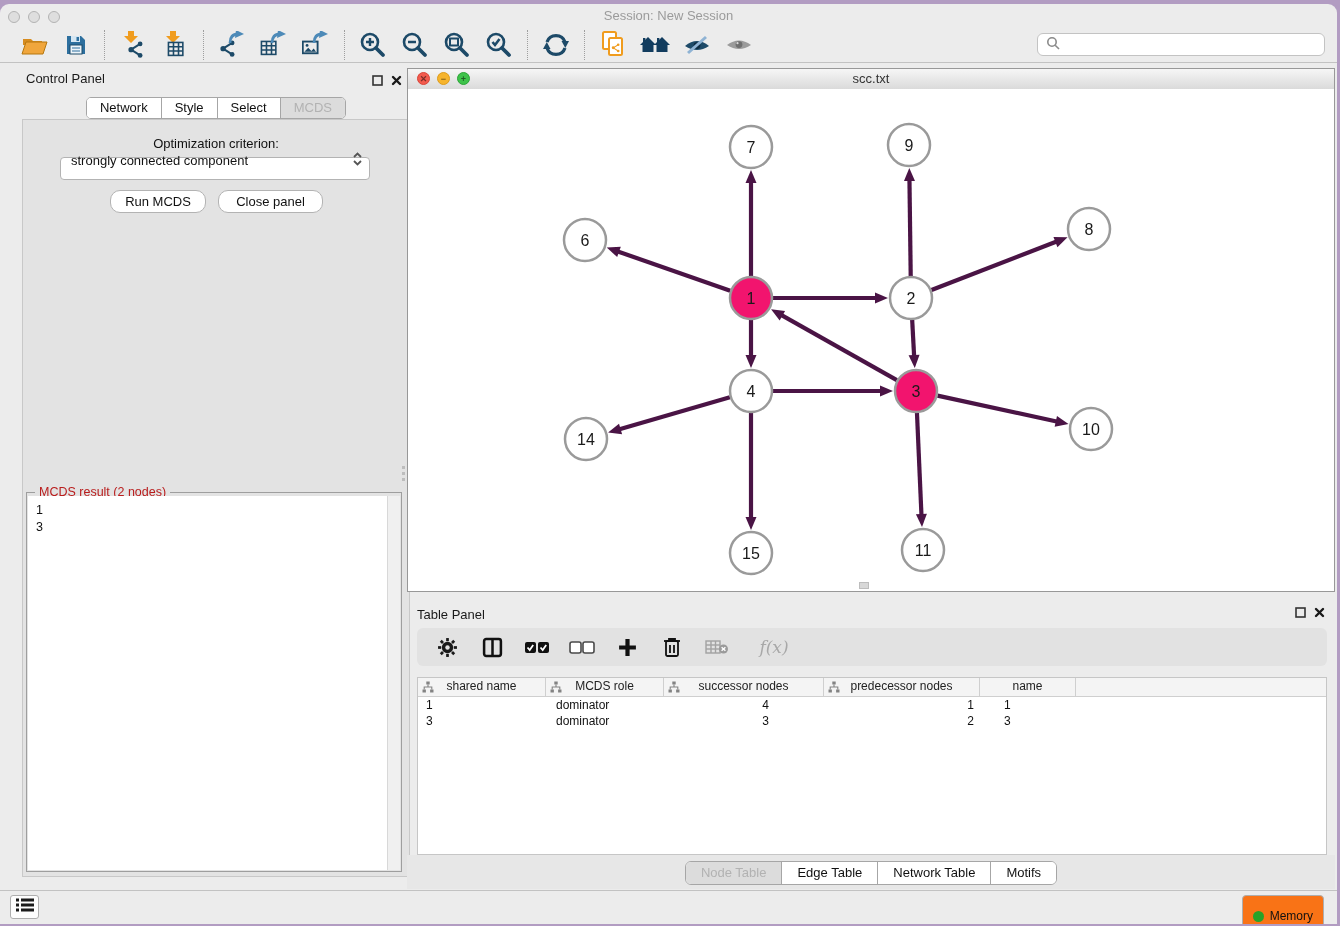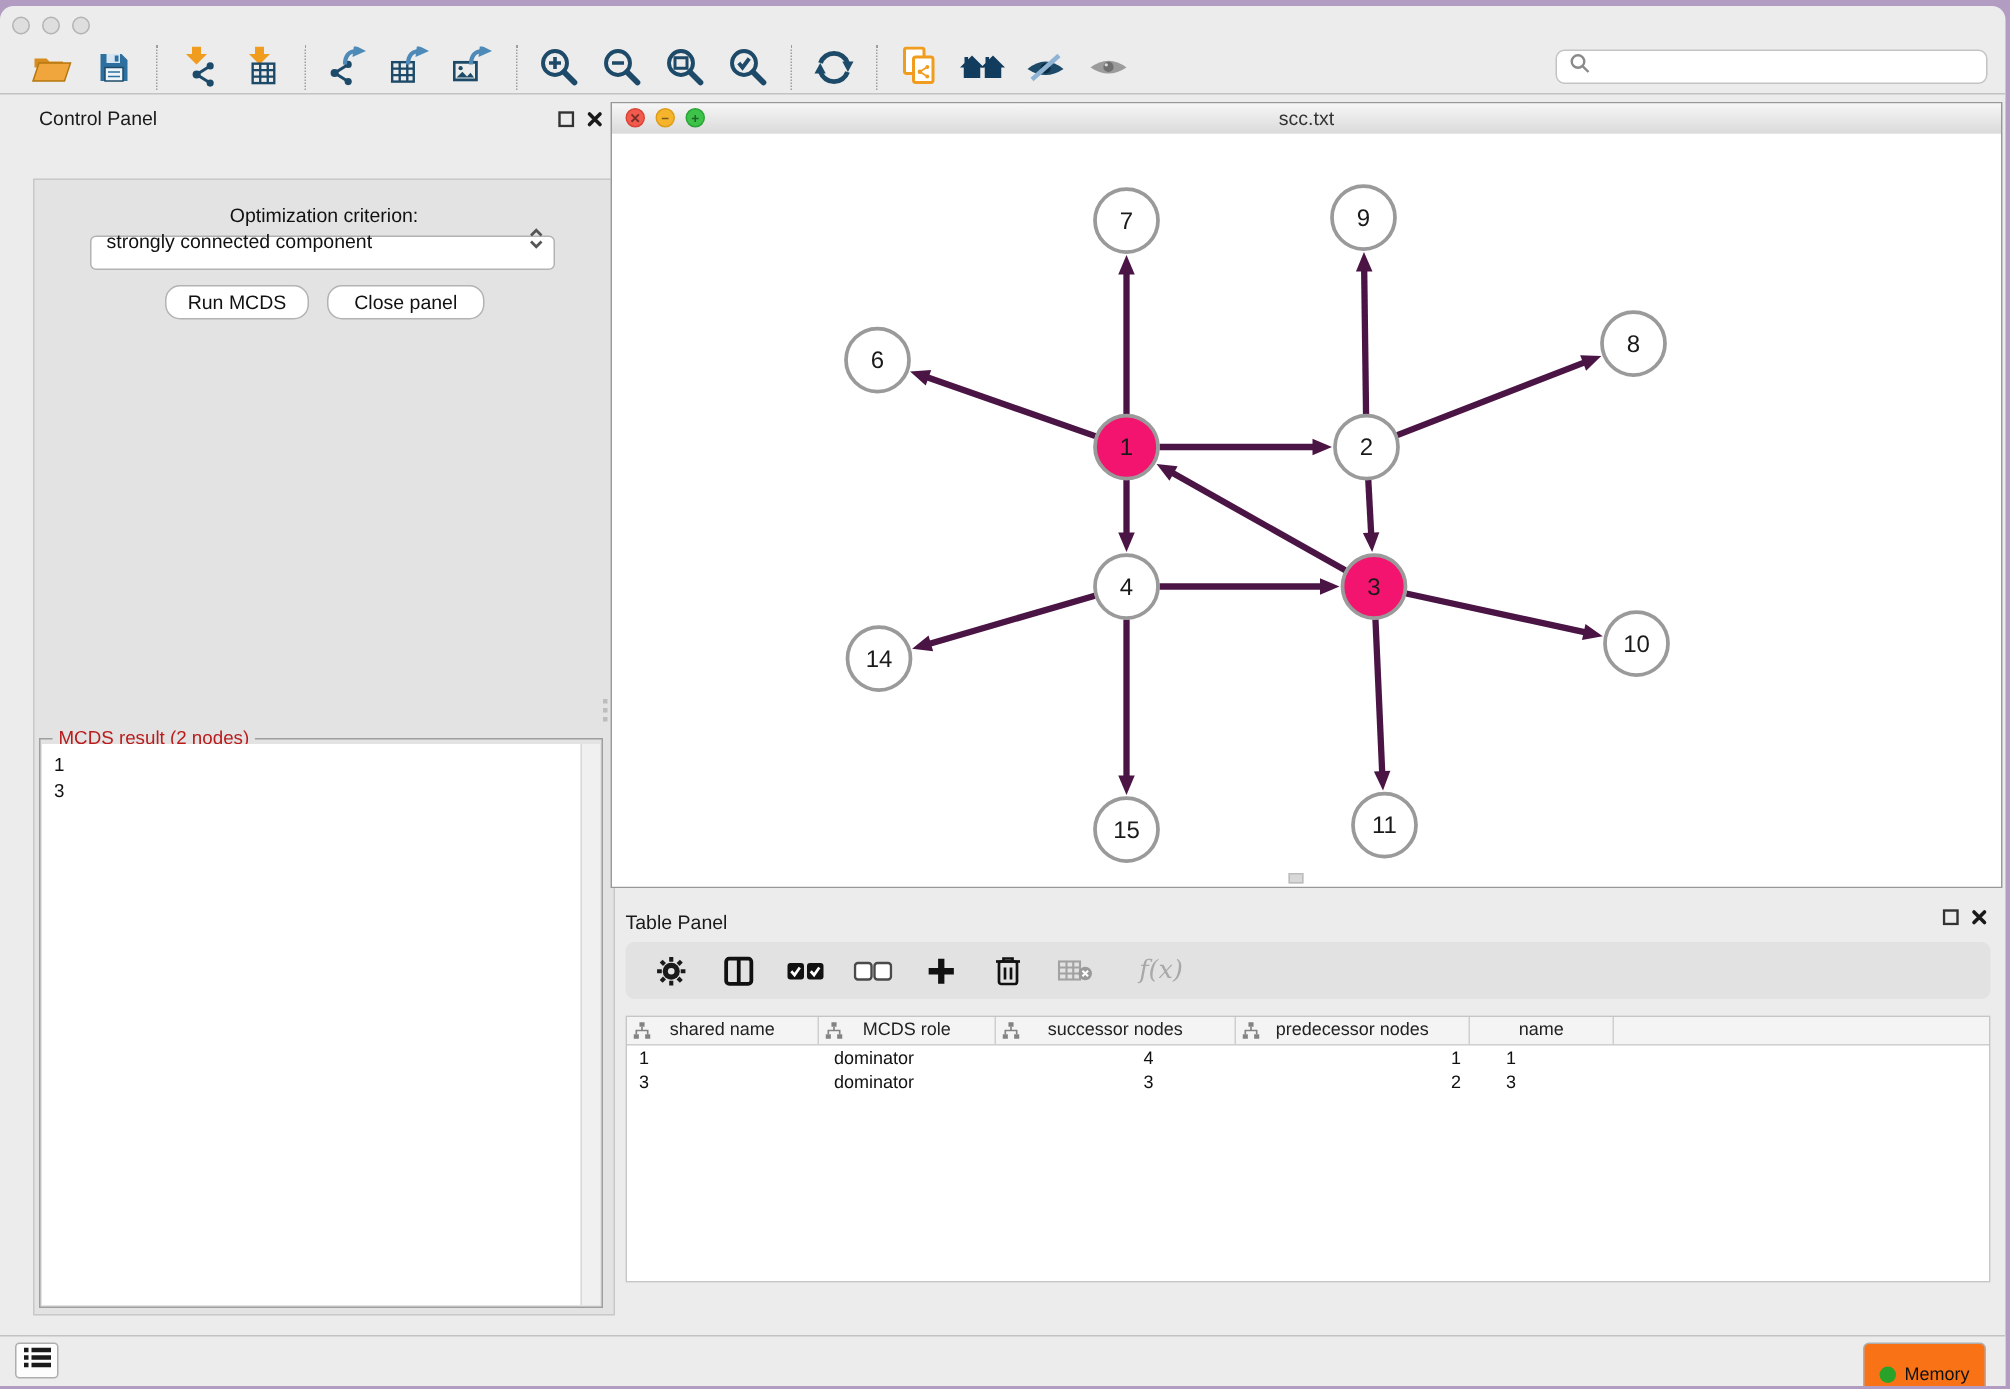--- a/index.html
+++ b/index.html
@@ -82,20 +82,21 @@
 <body>
 
 <div class="window">
 
   <div class="titlebar">
     <div class="lights">
       <span class="dot"></span>
       <span class="dot"></span>
       <span class="dot"></span>
     </div>
+    <div class="title">Session: New Session</div>
   </div>
 
   <div class="toolbar">
     <div id="toolbar-groups" style="display:flex;align-items:center;">
         <div class="tgroup">
           <span class="tbtn">
             <svg width="27" height="24" viewBox="0 0 27 24">
               <path d="M2 6 h8 l2 2 h9 v4 h-19 z" fill="#d78c1f"></path>
               <path d="M1 21 L5 9 h21 l-4 12 z" fill="#f0a63c" stroke="#b5770f" stroke-width="1"></path>
             </svg>
@@ -283,20 +284,26 @@
     <div class="cpanel">
       <div class="panel-title">Control Panel</div>
       <div class="panel-icons">
         <span><svg width="11" height="11" viewBox="0 0 11 11">
               <rect x="1" y="1" width="9" height="9" fill="none" stroke="#333" stroke-width="1.6"></rect>
             </svg></span>
         <span><svg width="11" height="11" viewBox="0 0 11 11">
               <path d="M2 2 L9 9 M9 2 L2 9" stroke="#1a1a1a" stroke-width="2.4" stroke-linecap="round"></path>
             </svg></span>
       </div>
+      <div class="cp-tabs"><span class="seg" id="cp-tabs">
+            <span class="tab">Network</span>
+            <span class="tab">Style</span>
+            <span class="tab">Select</span>
+            <span class="tab active">MCDS</span>
+          </span></div>
       <div class="cp-body">
         <div class="opt-label">Optimization criterion:</div>
         <div class="dropdown">
           <span class="dd-val">strongly connected component</span>
           <span><svg width="11" height="16" viewBox="0 0 11 16">
                 <path d="M2 6 L5.5 2.5 L9 6" fill="none" stroke="#555" stroke-width="1.8"></path>
                 <path d="M2 10 L5.5 13.5 L9 10" fill="none" stroke="#555" stroke-width="1.8"></path>
               </svg></span>
         </div>
         <div class="btnrow">
@@ -513,20 +520,26 @@
             </div>
             <div class="trow">
               <div class="td" style="width: 128px; text-align: left; padding-left: 8px;">3</div>
               <div class="td" style="width: 118px; text-align: left; padding-left: 10px;">dominator</div>
               <div class="td" style="width: 160px; text-align: right; padding-right: 55px;">3</div>
               <div class="td" style="width: 156px; text-align: right; padding-right: 6px;">2</div>
               <div class="td" style="width: 96px; text-align: left; padding-left: 24px;">3</div>
             </div>
           </div>
       </div>
+      <div class="tp-tabs"><span class="seg" id="tp-tabs">
+            <span class="tab active">Node Table</span>
+            <span class="tab">Edge Table</span>
+            <span class="tab">Network Table</span>
+            <span class="tab">Motifs</span>
+          </span></div>
     </div>
 
   </div>
 
   <div class="statusbar">
     <div class="menu-btn">
       <span><svg width="20" height="16" viewBox="0 0 20 16">
             <g fill="#1a1a1a">
               <rect x="1" y="1.5" width="3" height="3"></rect>
               <rect x="6" y="1.5" width="13" height="3"></rect>

